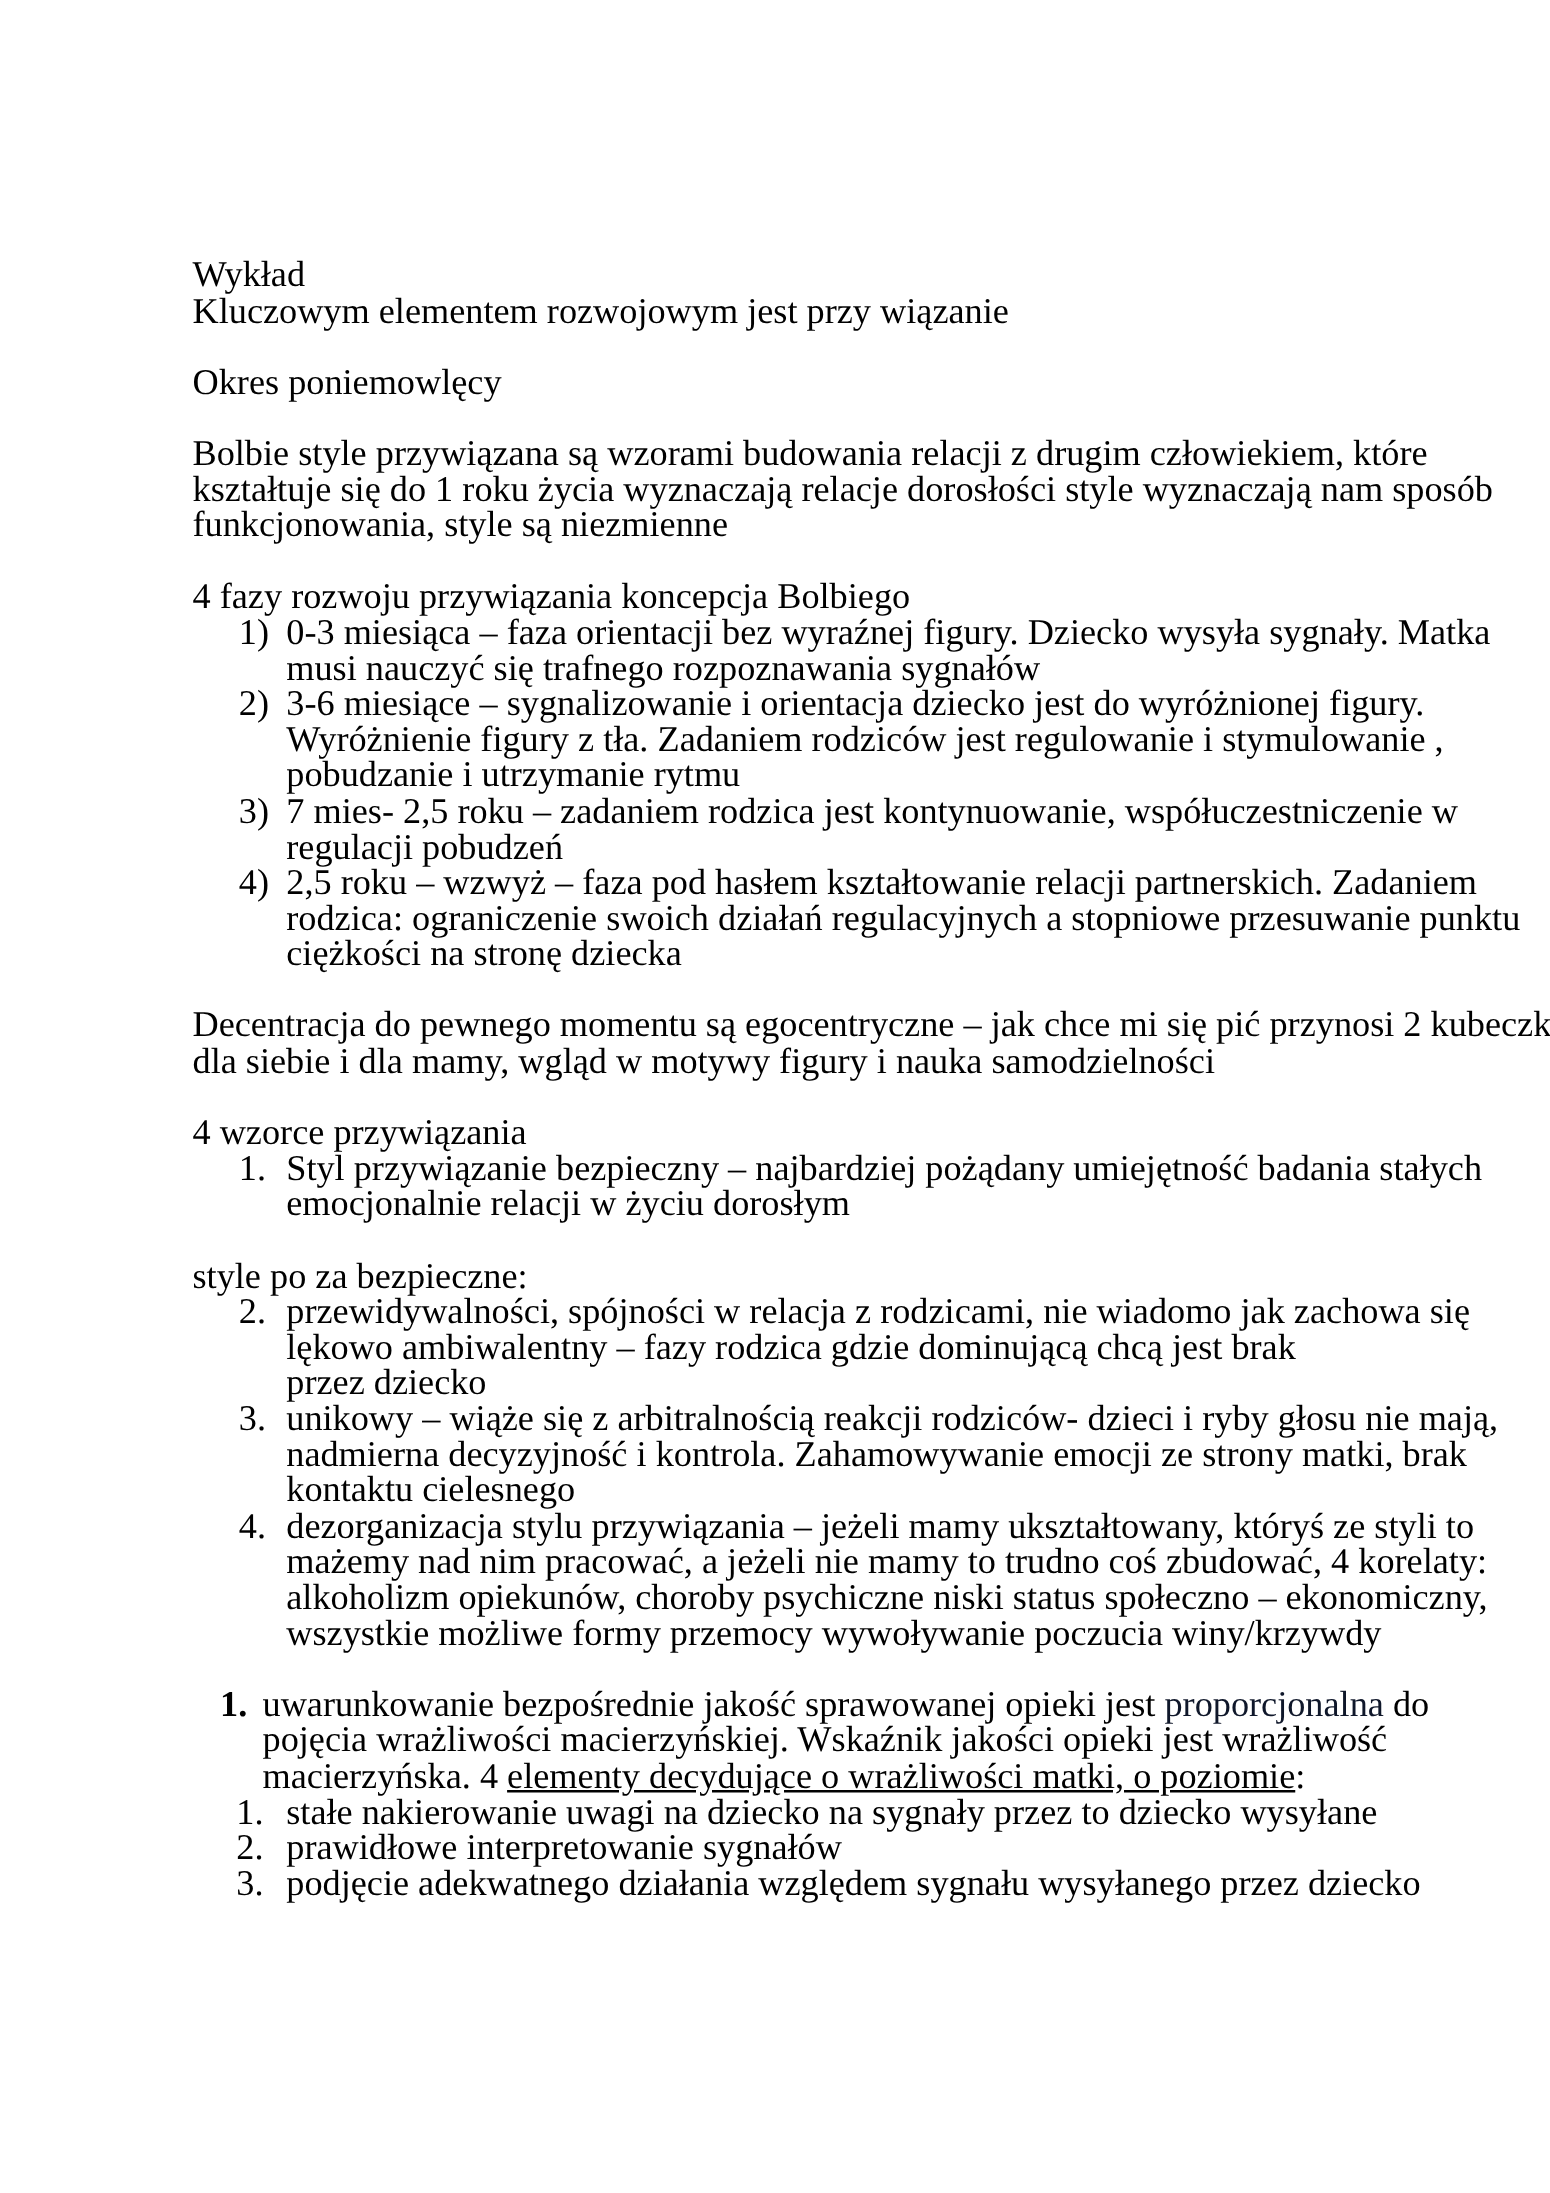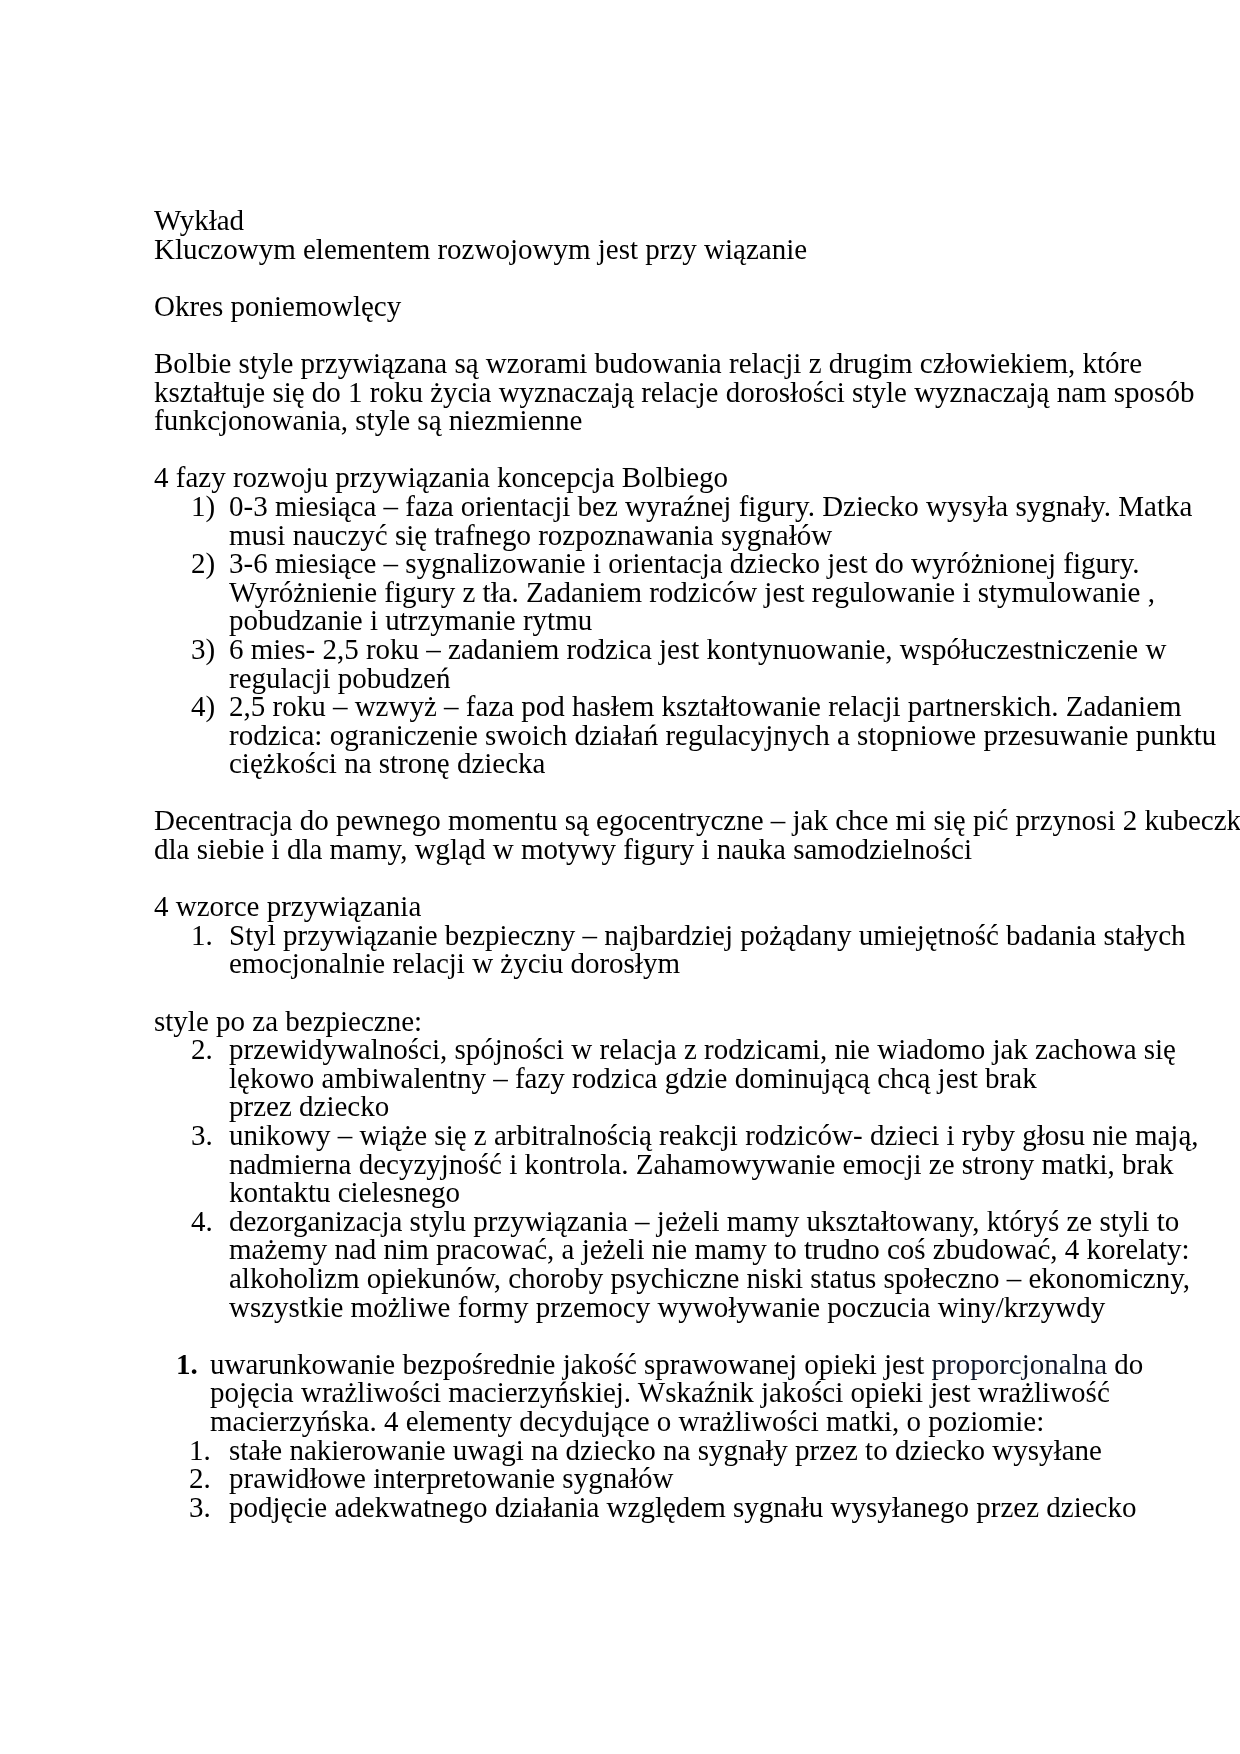--- a/index.html
+++ b/index.html
@@ -12,21 +12,21 @@
   .line { white-space: nowrap; height: 28.6px; }
   .blank { height: 28.6px; }
   .li { position: relative; padding-left: 75px; }
   .li .num { position: absolute; left: 37px; top: 0; }
   .li.big .num { left: 22px; font-weight: bold; }
   .li.big { padding-left: 56px; }
   .li.sub .num { left: 35px; }
   .li.sub { padding-left: 75px; }
   .bold { font-weight: normal; }
   .red { color: #0f172a; }
-  .ul { }
+  .ul { text-decoration: underline; }
 </style>
 </head>
 <body>
 
 <div class="page">
   <div class="line">Wykład</div>
   <div class="line">Kluczowym elementem rozwojowym jest przy wiązanie</div>
   <div class="blank"></div>
   <div class="line">Okres poniemowlęcy</div>
   <div class="blank"></div>
@@ -46,21 +46,21 @@
       <div class="line">musi nauczyć się trafnego rozpoznawania sygnałów</div>
     </div>
     <div class="li">
       <span class="num">2)</span>
       <div class="line">3-6 miesiące – sygnalizowanie i orientacja dziecko jest do wyróżnionej figury.</div>
       <div class="line">Wyróżnienie figury z tła. Zadaniem rodziców jest regulowanie i stymulowanie ,</div>
       <div class="line">pobudzanie i utrzymanie rytmu</div>
     </div>
     <div class="li">
       <span class="num">3)</span>
-      <div class="line">6 mies- 2,5 roku – zadaniem rodzica jest kontynuowanie, współuczestniczenie w</div>
+      <div class="line">7 mies- 2,5 roku – zadaniem rodzica jest kontynuowanie, współuczestniczenie w</div>
       <div class="line">regulacji pobudzeń</div>
     </div>
     <div class="li">
       <span class="num">4)</span>
       <div class="line">2,5 roku – wzwyż – faza pod hasłem kształtowanie relacji partnerskich. Zadaniem</div>
       <div class="line">rodzica: ograniczenie swoich działań regulacyjnych a stopniowe przesuwanie punktu</div>
       <div class="line">ciężkości na stronę dziecka</div>
     </div>
   </div>
   <div class="blank"></div>

